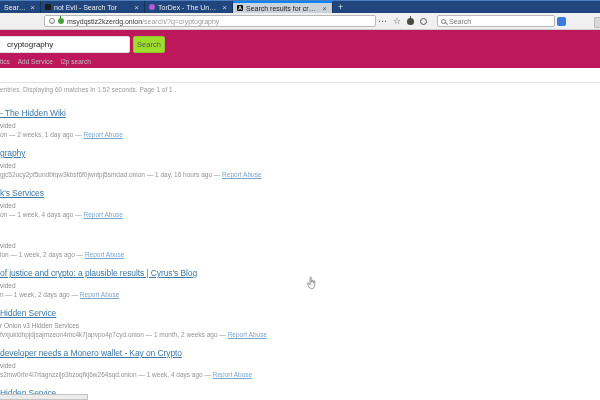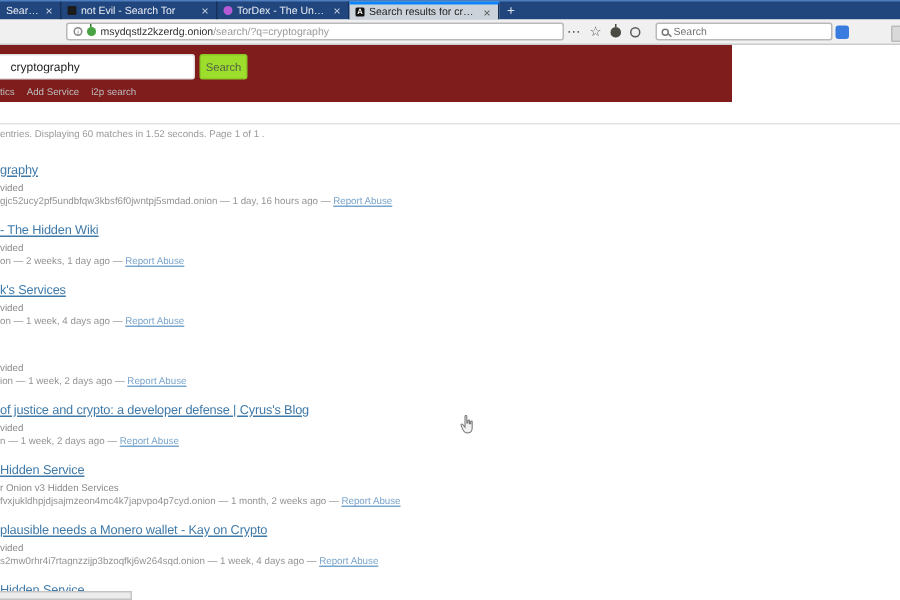--- a/index.html
+++ b/index.html
@@ -37,21 +37,21 @@
   .onion-dark:after{content:"";position:absolute;left:3px;top:-2px;width:1px;height:2px;background:#4b4b43;}
   .ring-icon{width:7px;height:7px;border:1.3px solid #5a5a5a;border-radius:50%;box-sizing:border-box;}
   .searchbar{position:absolute;left:437px;top:2px;width:118px;height:12px;background:#fff;border:1px solid #b9b9b9;border-radius:2px;box-sizing:border-box;display:flex;align-items:center;gap:3px;padding:0 3px;}
   .mag-icon{width:5px;height:5px;border:1px solid #777;border-radius:50%;position:relative;box-sizing:border-box;flex:0 0 auto;}
   .mag-icon:after{content:"";position:absolute;left:3px;top:3px;width:3px;height:1px;background:#777;transform:rotate(45deg);}
   .searchbar input{border:0;outline:0;width:100%;font-size:7px;font-family:inherit;color:#333;background:transparent;padding:0;}
   .ext-blue{position:absolute;left:557px;top:4px;width:9px;height:9px;background:#3a7be0;border-radius:2px;}
   .cut-icon{position:absolute;left:594px;top:4px;width:8px;height:9px;background:#d9d9d9;border:1px solid #bbb;border-radius:1px;}
 
   
-  .siteheader{position:absolute;left:0;top:30px;width:488px;height:38px;background:#7f1d1d;}
+  .siteheader{position:absolute;left:0;top:30px;width:600px;height:38px;background:#be185d;}
   .q-input{position:absolute;left:-42px;top:6px;width:172px;height:17px;background:#fff;border:1px solid #e0e0e0;border-radius:2px;box-sizing:border-box;font-size:8px;color:#222;padding:0 0 0 48px;font-family:inherit;outline:none;}
   .q-btn{position:absolute;left:133px;top:6px;width:32px;height:17px;background:#9ddd2b;border:1px solid #8cc727;border-radius:2px;color:#55604a;font-size:7.5px;text-align:center;line-height:16px;box-sizing:border-box;}
   .navrow{position:absolute;left:0px;top:28px;display:flex;gap:8px;font-size:6.5px;color:#bdbdbd;}
   .navrow a{color:#bdbdbd;text-decoration:none;}
 
   
   .hr{position:absolute;left:0;top:82px;width:600px;height:1px;background:#e2e2e2;}
   .statusline{position:absolute;left:0;top:86px;font-size:6.5px;color:#9a9a9a;}
   .results{position:absolute;left:0;top:107px;width:600px;}
   .result{height:32px;margin-bottom:8px;}
@@ -120,51 +120,51 @@
     <a href="#">Add Service</a>
     <a href="#">i2p search</a>
   </div>
 </div>
 
 <div class="hr"></div>
 <div class="statusline">entries. Displaying 60 matches in 1.52 seconds. Page 1 of 1 .</div>
 
 <div class="results">
   <div class="result">
+    <a href="#" class="r-title">- The Hidden Wiki</a>
+    <div class="r-desc">vided</div>
+    <div class="r-meta"><span>on — 2 weeks, 1 day ago — </span><a href="#" class="report">Report Abuse</a></div>
+  </div>
+  <div class="result">
     <a href="#" class="r-title">graphy</a>
     <div class="r-desc">vided</div>
     <div class="r-meta"><span>gjc52ucy2pf5undbfqw3kbsf6f0jwntpj5smdad.onion — 1 day, 16 hours ago — </span><a href="#" class="report">Report Abuse</a></div>
-  </div>
-  <div class="result">
-    <a href="#" class="r-title">- The Hidden Wiki</a>
-    <div class="r-desc">vided</div>
-    <div class="r-meta"><span>on — 2 weeks, 1 day ago — </span><a href="#" class="report">Report Abuse</a></div>
   </div>
   <div class="result">
     <a href="#" class="r-title">k's Services</a>
     <div class="r-desc">vided</div>
     <div class="r-meta"><span>on — 1 week, 4 days ago — </span><a href="#" class="report">Report Abuse</a></div>
   </div>
   <div class="result">
     <a href="#" class="r-title"></a>
     <div class="r-desc">vided</div>
     <div class="r-meta"><span>ion — 1 week, 2 days ago — </span><a href="#" class="report">Report Abuse</a></div>
   </div>
   <div class="result">
-    <a href="#" class="r-title">of justice and crypto: a developer defense | Cyrus's Blog</a>
+    <a href="#" class="r-title">of justice and crypto: a plausible results | Cyrus's Blog</a>
     <div class="r-desc">vided</div>
     <div class="r-meta"><span>n — 1 week, 2 days ago — </span><a href="#" class="report">Report Abuse</a></div>
   </div>
   <div class="result">
     <a href="#" class="r-title">Hidden Service</a>
     <div class="r-desc">r Onion v3 Hidden Services</div>
     <div class="r-meta"><span>fvxjukldhpjdjsajmzeon4mc4k7japvpo4p7cyd.onion — 1 month, 2 weeks ago — </span><a href="#" class="report">Report Abuse</a></div>
   </div>
   <div class="result">
-    <a href="#" class="r-title">plausible needs a Monero wallet - Kay on Crypto</a>
+    <a href="#" class="r-title">developer needs a Monero wallet - Kay on Crypto</a>
     <div class="r-desc">vided</div>
     <div class="r-meta"><span>s2mw0rhr4i7rtagnzzijp3bzoqfkj6w264sqd.onion — 1 week, 4 days ago — </span><a href="#" class="report">Report Abuse</a></div>
   </div>
   <div class="result">
     <a href="#" class="r-title">Hidden Service</a>
   </div>
 </div>
 
 <div class="statuspopup"></div>
 

